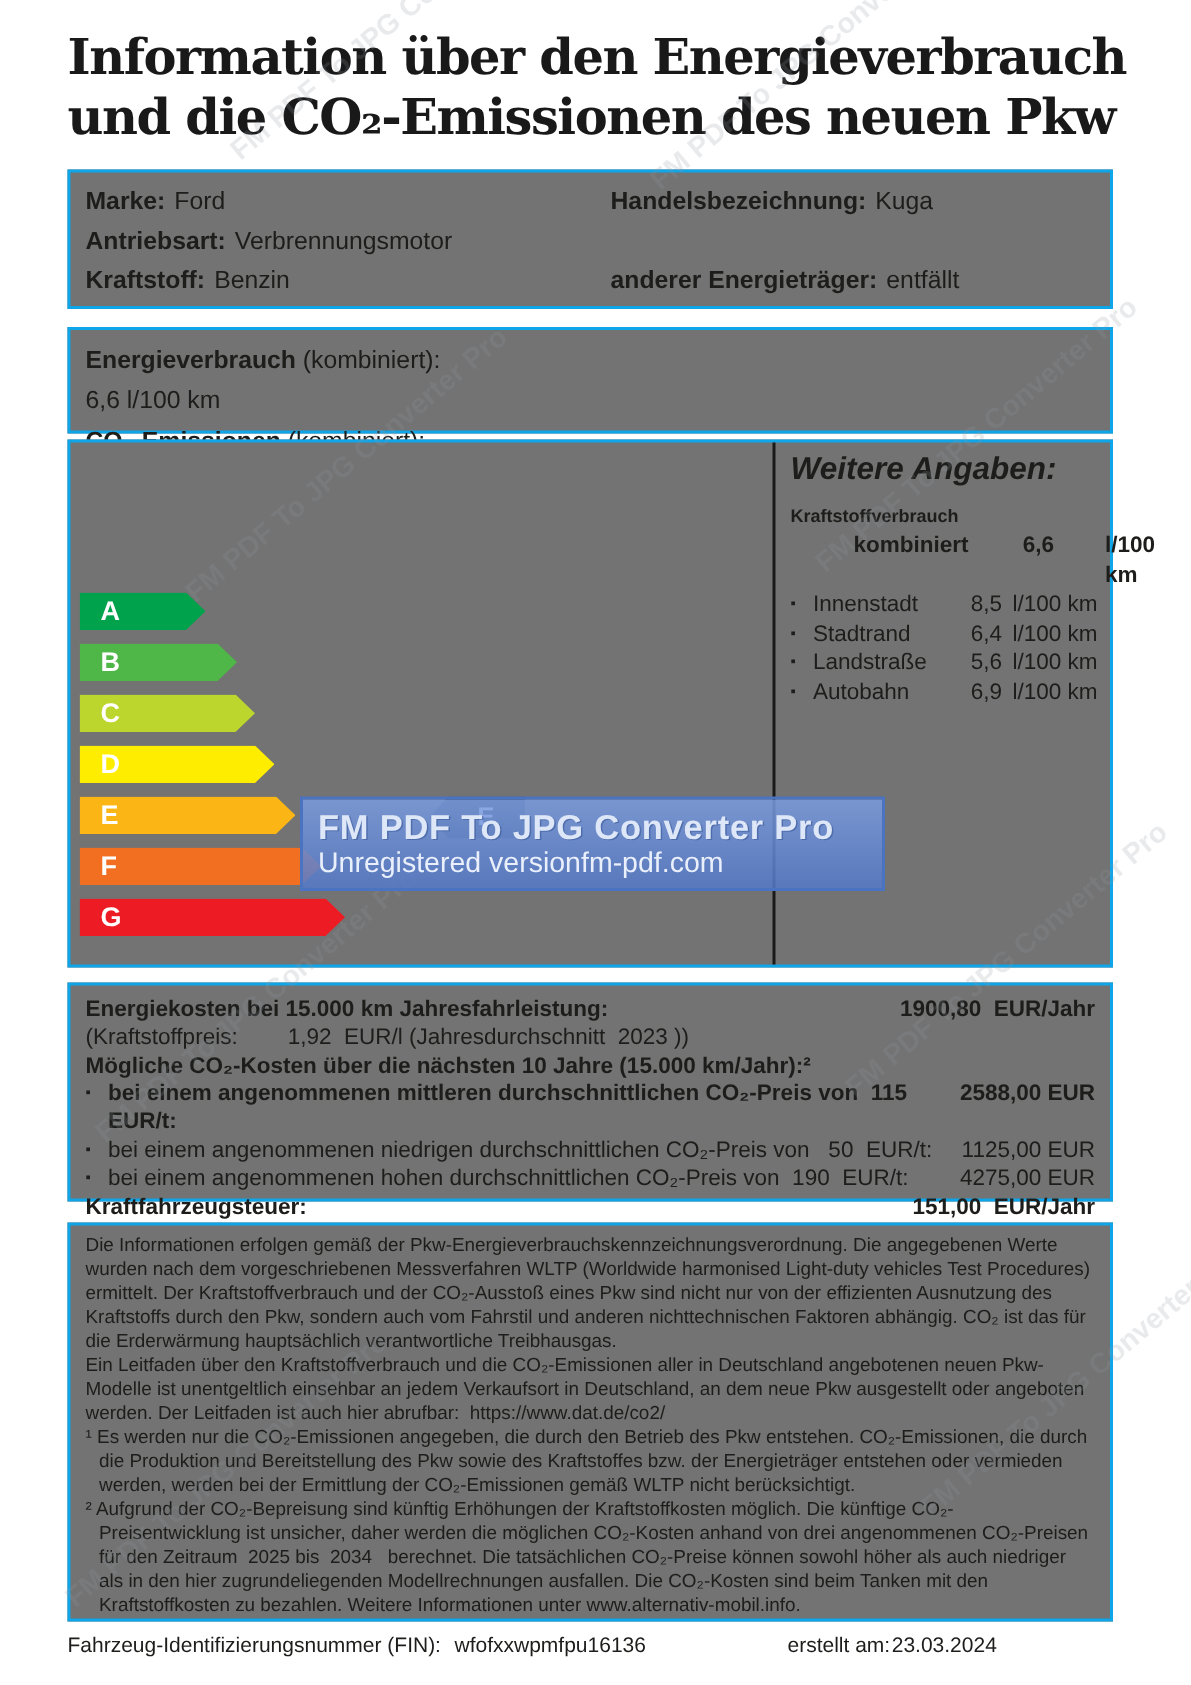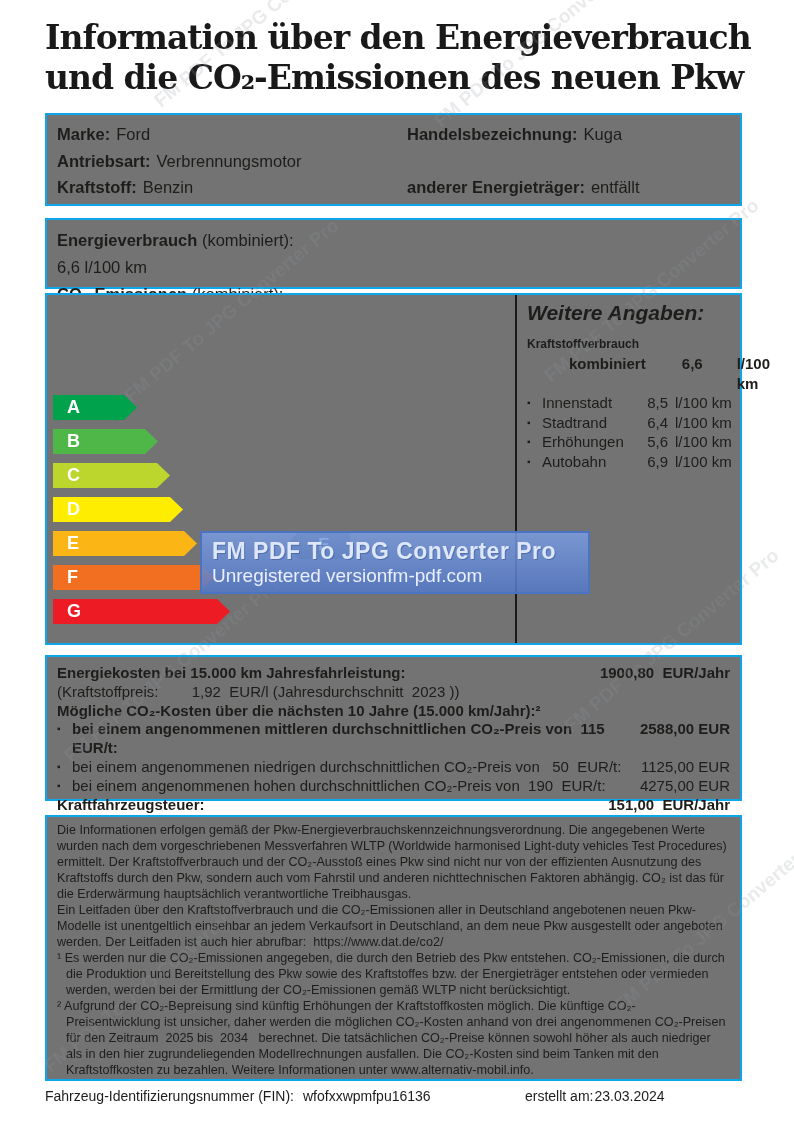--- a/index.html
+++ b/index.html
@@ -169,21 +169,21 @@
             <span class="unit">l/100 km</span>
           </div>
           <div class="detail-row">
             <span class="blt">▪</span>
             <span class="lbl">Stadtrand</span>
             <span class="val">6,4</span>
             <span class="unit">l/100 km</span>
           </div>
           <div class="detail-row">
             <span class="blt">▪</span>
-            <span class="lbl">Erhöhungen</span>
+            <span class="lbl">Landstraße</span>
             <span class="val">5,6</span>
             <span class="unit">l/100 km</span>
           </div>
           <div class="detail-row">
             <span class="blt">▪</span>
             <span class="lbl">Autobahn</span>
             <span class="val">6,9</span>
             <span class="unit">l/100 km</span>
           </div>
         </div>

